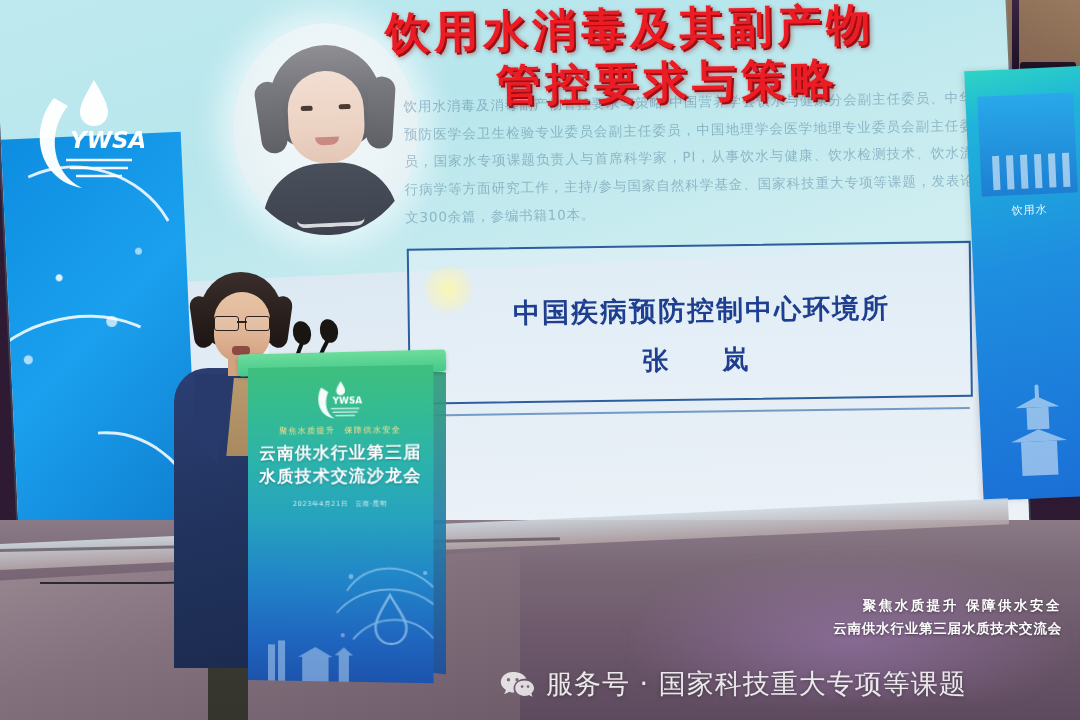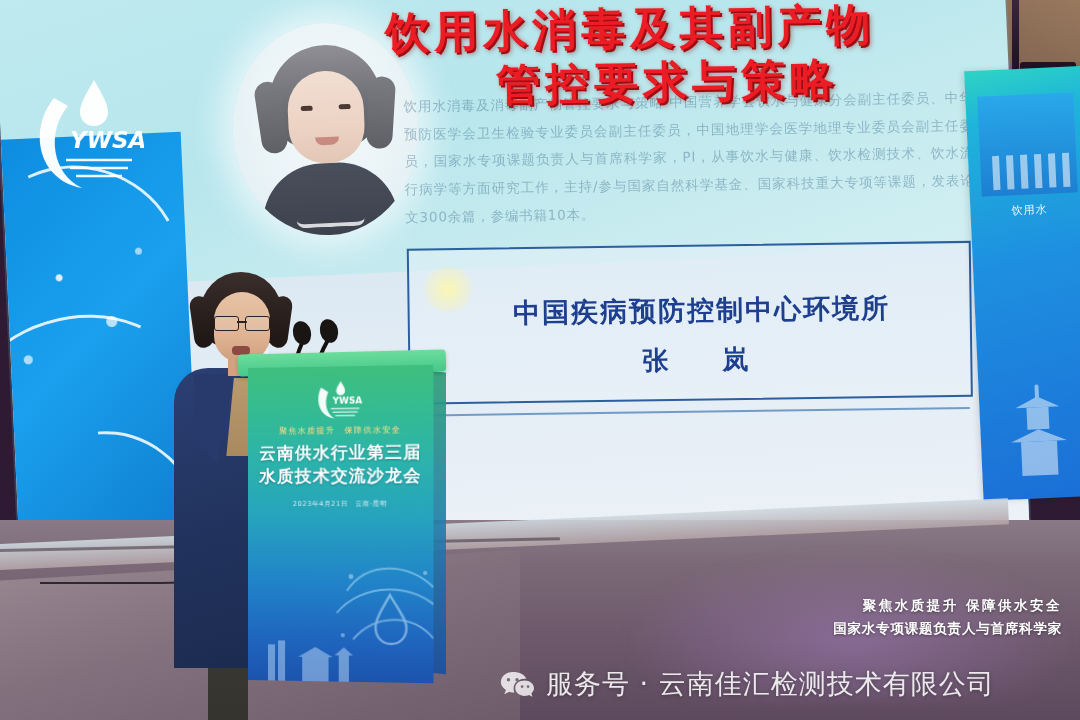--- a/index.html
+++ b/index.html
@@ -790,28 +790,28 @@
     <text x="50" y="72" font-family="DejaVu Sans, sans-serif" font-size="23" font-style="italic" font-weight="700" fill="#ffffff">YWSA</text>
     <g stroke="#ffffff" stroke-width="2.6" fill="none" opacity=".95">
       <path d="M46 84 H 112"></path>
         <path d="M50 92 H 108"></path>
         <path d="M56 100 H 102"></path>
     </g>
   </svg>
 
   <div class="event-wm">
     <div class="l1">聚焦水质提升  保障供水安全</div>
-    <div class="l2">国家水专项课题负责人与首席科学家</div>
+    <div class="l2">云南供水行业第三届水质技术交流会</div>
   </div>
 
   <div class="wechat-wm">
     <svg class="wechat-icon" viewBox="0 0 40 34">
       <path d="M15 3 C 6 3, 1 9, 1 15 C 1 19, 4 22, 7 24 L 5 29 L 11 26 C 13 27, 15 27, 17 27 C 16 25, 16 23, 16 22 C 16 15, 23 10, 31 11 C 29 6, 23 3, 15 3 Z" fill="#ffffff" opacity=".88"></path>
       <circle cx="10" cy="12" r="2" fill="#7b6a78"></circle>
       <circle cx="20" cy="12" r="2" fill="#7b6a78"></circle>
       <path d="M29 13 C 22 13, 18 17, 18 22 C 18 27, 23 31, 29 31 C 31 31, 32 31, 34 30 L 38 32 L 37 28 C 39 26, 40 24, 40 22 C 40 17, 35 13, 29 13 Z" fill="#ffffff" opacity=".88"></path>
       <circle cx="26" cy="20" r="1.6" fill="#7b6a78"></circle>
       <circle cx="33" cy="20" r="1.6" fill="#7b6a78"></circle>
     </svg>
-    <span>服务号 · 云南佳汇检测技术有限公司</span>
+    <span>服务号 · 国家科技重大专项等课题</span>
   </div>
 
 </div>
 
 </body></html>

